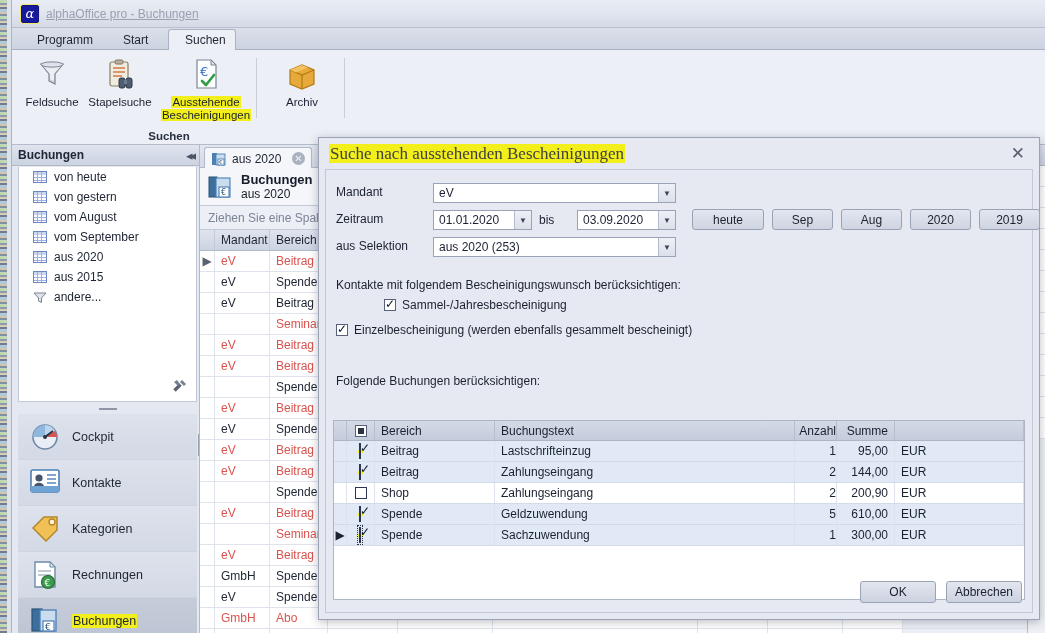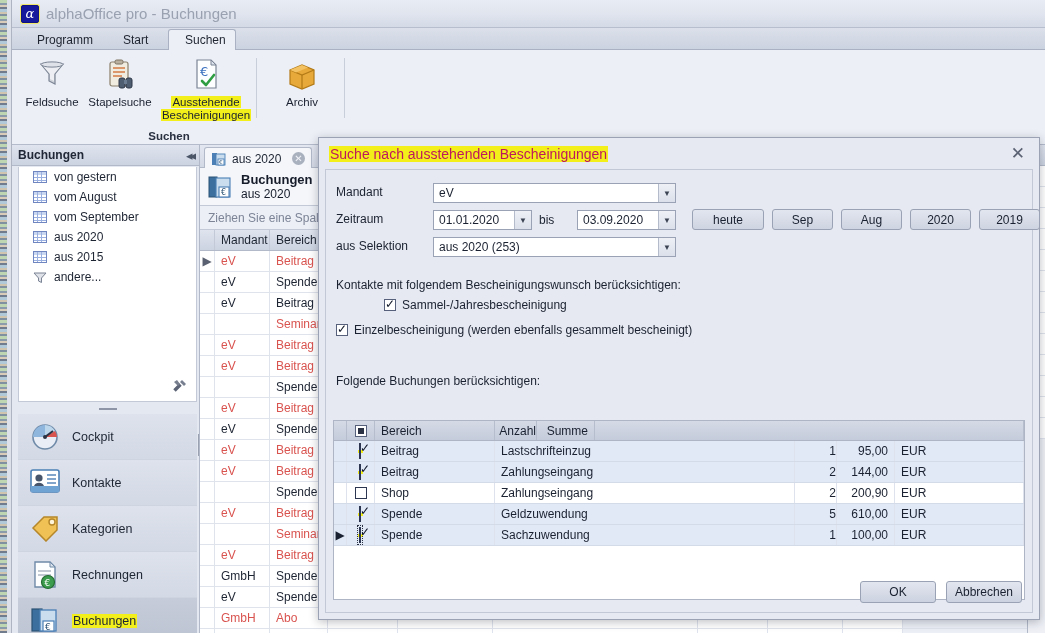--- a/index.html
+++ b/index.html
@@ -49,21 +49,21 @@
     width: 18px; height: 18px; margin-left: 9px; margin-right: 7px;
     background: #16199c;
     border: 1px solid #101380;
     border-radius: 2px;
     position: relative;
     box-shadow: 0 0 0 1px #f2e96a;
     display: flex; align-items: center; justify-content: center;
     color: #ffffff; font-size: 13px; font-style: italic;
     font-family: "DejaVu Serif", serif; line-height: 1;
   }
-  .app-title { color: #9aa1b0; font-size: 15px; }
+  .app-title { color: #9aa1b0; font-size: 12px; text-decoration: underline; }
 
   
   .ribbon {
     position: absolute; left: 12px; top: 28px; right: 0; height: 117px;
     background: #eceff6;
   }
   .tabstrip {
     position: absolute; left: 0; top: 0; height: 22px; width: 100%;
     background: linear-gradient(to bottom, #dbe0ea, #ccd3e0);
     border-bottom: 1px solid #a9b1c2;
@@ -237,21 +237,21 @@
     position: absolute; left: 318px; top: 137px; width: 722px; height: 483px;
     background: #e6e9f1;
     border: 1px solid #9aa2b4;
     box-shadow: 0 2px 9px rgba(20,26,40,.28);
   }
   .dlg-title {
     position: absolute; left: 0; top: 0; right: 0; height: 31px;
     display: flex; align-items: center; padding: 0 10px;
     background: #e6e9f1;
   }
-  .dlg-title .txt { font-size: 14px; color: #be185d; flex: 1; }
+  .dlg-title .txt { font-size: 17px; color: #404040; flex: 1; font-family: Liberation Serif, serif; }
   .dlg-close { font-size: 17px; color: #5b6273; cursor: default; padding: 0 4px; }
   .dlg-body {
     position: absolute; left: 6px; top: 31px; right: 6px; bottom: 6px;
     background: #e6e9f1; border: 1px solid #c2c8d6;
   }
 
   .frow { position: absolute; display: flex; align-items: center; }
   .flabel { font-size: 12px; color: #1a2130; }
   .fld {
     background: #ffffff; border: 1px solid #9aa3b5; height: 20px;
@@ -424,20 +424,24 @@
 
   <div class="navpanel">
     <div class="nav-head">
       <div class="nav-head-title">Buchungen</div>
       <div class="nav-collapse">◂◂</div>
     </div>
 
     <div class="nav-list">
       <div class="nav-item">
         <span class="grid-icon"></span>
+        <span class="label">von heute</span>
+      </div>
+      <div class="nav-item">
+        <span class="grid-icon"></span>
         <span class="label">von gestern</span>
       </div>
       <div class="nav-item">
         <span class="grid-icon"></span>
         <span class="label">vom August</span>
       </div>
       <div class="nav-item">
         <span class="grid-icon"></span>
         <span class="label">vom September</span>
       </div>
@@ -877,20 +881,21 @@
 
       <div class="sectxt" style="left:10px;top:187px;margin-top:17px;">Folgende Buchungen berücksichtigen:</div>
 
       <div class="dgrid">
         <div class="dg-head">
           <div class="dc-ind"></div>
           <div class="dc-chk">
             <span class="cb partial" style="margin-right:0;"></span>
           </div>
           <div class="dc-bereich">Bereich</div>
+          <div class="dc-text">Buchungstext</div>
           <div class="dc-anzahl">Anzahl</div>
           <div class="dc-summe">Summe</div>
           <div class="dc-cur"></div>
         </div>
         <div id="dg-rows">
             <div class="dg-row sel">
               <div class="dc-ind"></div>
               <div class="dc-chk">
                 <span class="cbx-hl"><span class="cbx on"></span></span>
               </div>
@@ -934,21 +939,21 @@
               <div class="dc-cur">EUR</div>
             </div>
             <div class="dg-row sel">
               <div class="dc-ind">▶</div>
               <div class="dc-chk">
                 <span class="cbx-hl"><span class="cbx on focus-box"></span></span>
               </div>
               <div class="dc-bereich">Spende</div>
               <div class="dc-text">Sachzuwendung</div>
               <div class="dc-anzahl">1</div>
-              <div class="dc-summe">100,00</div>
+              <div class="dc-summe">300,00</div>
               <div class="dc-cur">EUR</div>
             </div>
           </div>
       </div>
 
       <div class="dlg-btns">
         <div class="dbtn">OK</div>
         <div class="dbtn">Abbrechen</div>
       </div>
     </div>

